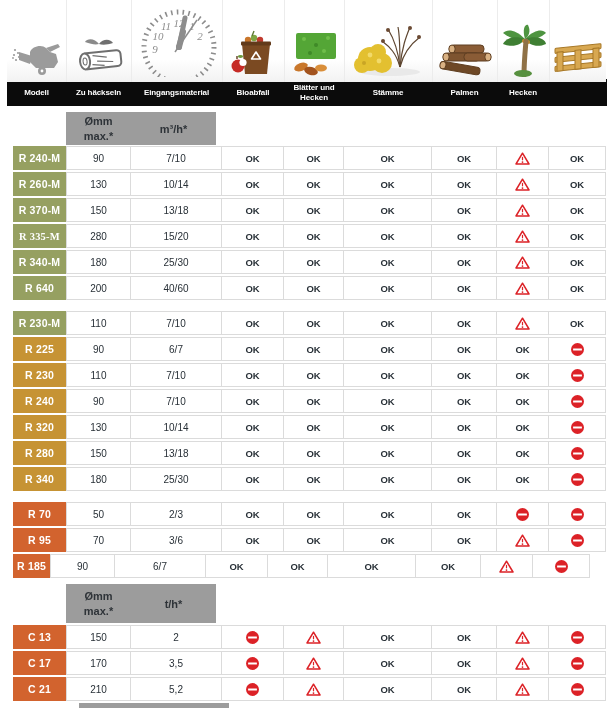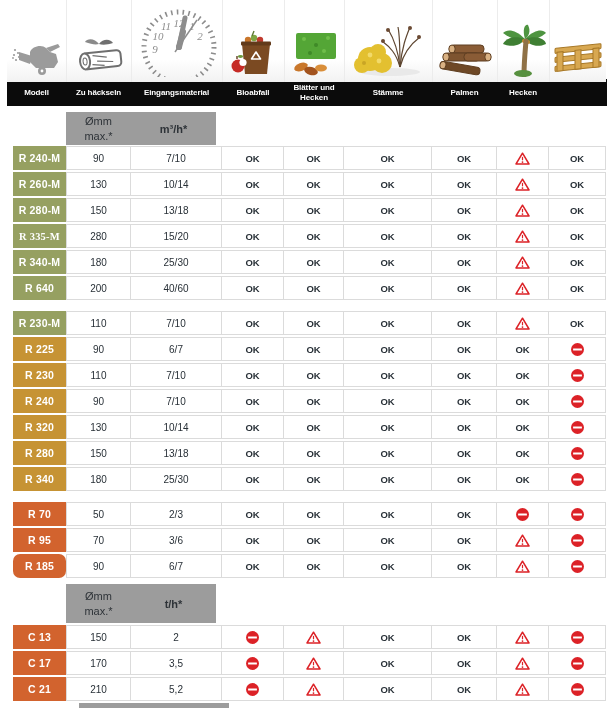--- a/index.html
+++ b/index.html
@@ -13,21 +13,21 @@
   .tile:first-child{border-left:none;}
   .tile .icn{display:block;margin-bottom:1px;}
   
   .black-bar{display:grid;grid-template-columns:59px 65px 91px 62px 60px 88px 65px 52px 57px;margin-left:7px;height:27px;background:var(--bar,#0B0B0B);}
   .bar-label{display:flex;align-items:center;justify-content:center;text-align:center;color:#fff;font-size:8px;font-weight:700;line-height:1.2;padding:2px 1px;letter-spacing:-0.1px;}
   
   .tbody{margin-left:13px;}
   .subheader{margin-left:53px;width:150px;background:var(--subbg,#9C9C9C);display:flex;align-items:center;}
   .subheader.sh1{height:33px;margin-top:6px;}
   .subheader.sh2{height:39px;margin-top:6px;}
-  .sub-col2{width:65px;text-align:center;font-size:11px;font-weight:400;color:#2e3338;line-height:1.35;}
+  .sub-col2{width:65px;text-align:center;font-size:11px;font-weight:700;color:#2e3338;line-height:1.35;}
   .sub-col3{flex:1;text-align:center;font-size:11px;font-weight:700;color:#2e3338;}
   .trow{display:flex;height:24px;margin-bottom:2px;}
   .grp{margin-top:0;}
   .grp.g1{margin-top:1px;}
   .grp.g2{margin-top:11px;}
   .grp.g3{margin-top:11px;}
   .grp.g4{margin-top:2px;}
   .cell{box-sizing:border-box;display:flex;align-items:center;justify-content:center;background:#fff;border:1px solid var(--border,#DBDBDB);border-left:none;font-size:10px;}
   .cell.model{border:none;color:#fff;font-weight:700;font-size:10.5px;letter-spacing:0.2px;}
   .cell.model.olive{background:var(--olive,#96A061);}
@@ -289,21 +289,21 @@
               </svg>
             </span>
           </div>
           <div class="cell" style="width: 57px;">
             <span class="sicon">
               <span class="oktext">OK</span>
             </span>
           </div>
         </div>
         <div class="trow">
-          <div class="cell model olive" style="width: 53px;">R 280-M</div>
+          <div class="cell model olive" style="width: 53px;">R 370-M</div>
           <div class="cell val" style="width: 65px;">
             <span class="numtext">150</span>
           </div>
           <div class="cell" style="width: 91px;">
             <span class="numtext">13/18</span>
           </div>
           <div class="cell" style="width: 62px;">
             <span class="sicon">
               <span class="oktext">OK</span>
             </span>
@@ -851,21 +851,21 @@
           <div class="cell" style="width: 57px;">
             <span class="sicon">
               <svg width="13" height="13" viewBox="0 0 13 13">
       <circle cx="6.5" cy="6.5" r="6.5" fill="#DC2227"></circle>
       <rect x="2.1" y="5.4" width="8.8" height="2.2" rx="0.3" fill="#fff"></rect>
               </svg>
             </span>
           </div>
         </div>
         <div class="trow">
-          <div class="cell model orange" style="width: 53px; border-radius: 7px;">R 185</div>
+          <div class="cell model orange" style="width: 37px;">R 185</div>
           <div class="cell val" style="width: 65px;">
             <span class="numtext">90</span>
           </div>
           <div class="cell" style="width: 91px;">
             <span class="numtext">6/7</span>
           </div>
           <div class="cell" style="width: 62px;">
             <span class="sicon">
               <span class="oktext">OK</span>
             </span>

